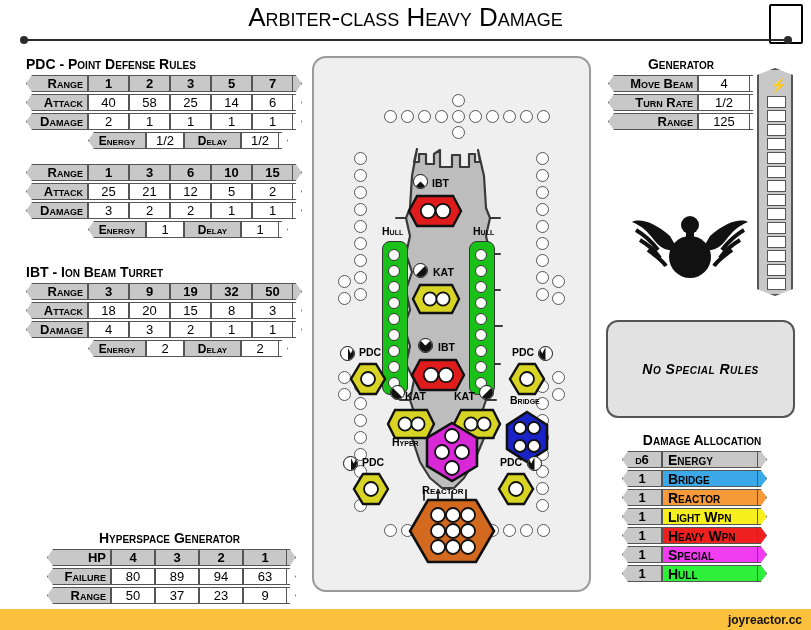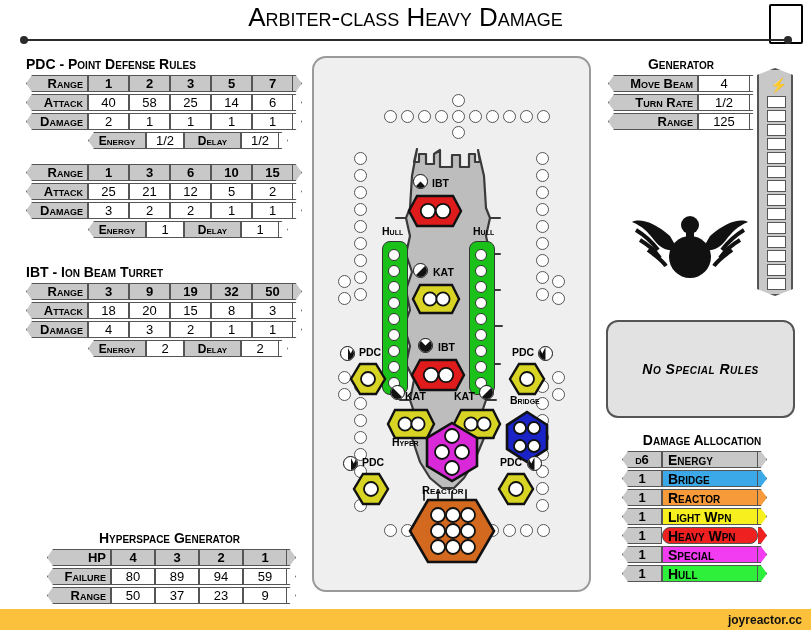--- a/index.html
+++ b/index.html
@@ -253,21 +253,21 @@
     <div class="cell hdr v">3</div>
     <div class="cell hdr v">2</div>
     <div class="cell hdr v">1</div>
     <div class="cell tail"></div>
   </div>
   <div class="plate">
     <div class="cell lbl">Failure</div>
     <div class="cell v">80</div>
     <div class="cell v">89</div>
     <div class="cell v">94</div>
-    <div class="cell v">59</div>
+    <div class="cell v">63</div>
     <div class="cell tailw"></div>
   </div>
   <div class="plate">
     <div class="cell lbl">Range</div>
     <div class="cell v">50</div>
     <div class="cell v">37</div>
     <div class="cell v">23</div>
     <div class="cell v">9</div>
     <div class="cell tailw"></div>
   </div>
@@ -614,21 +614,21 @@
     <div class="cell v" style="background:#f79b3a;">Reactor</div>
     <div class="cell tail" style="background:#f79b3a;"></div>
   </div>
   <div class="plate">
     <div class="cell lbl">1</div>
     <div class="cell v" style="background:#f7f01e;">Light Wpn</div>
     <div class="cell tail" style="background:#f7f01e;"></div>
   </div>
   <div class="plate">
     <div class="cell lbl">1</div>
-    <div class="cell v" style="background:#ef2020;border-radius:8px;">Heavy Wpn</div>
+    <div class="cell v" style="background:#ef2020;">Heavy Wpn</div>
     <div class="cell tail" style="background:#ef2020;"></div>
   </div>
   <div class="plate">
     <div class="cell lbl">1</div>
     <div class="cell v" style="background:#f23cf2;">Special</div>
     <div class="cell tail" style="background:#f23cf2;"></div>
   </div>
   <div class="plate">
     <div class="cell lbl">1</div>
     <div class="cell v" style="background:#2ef03a;">Hull</div>

